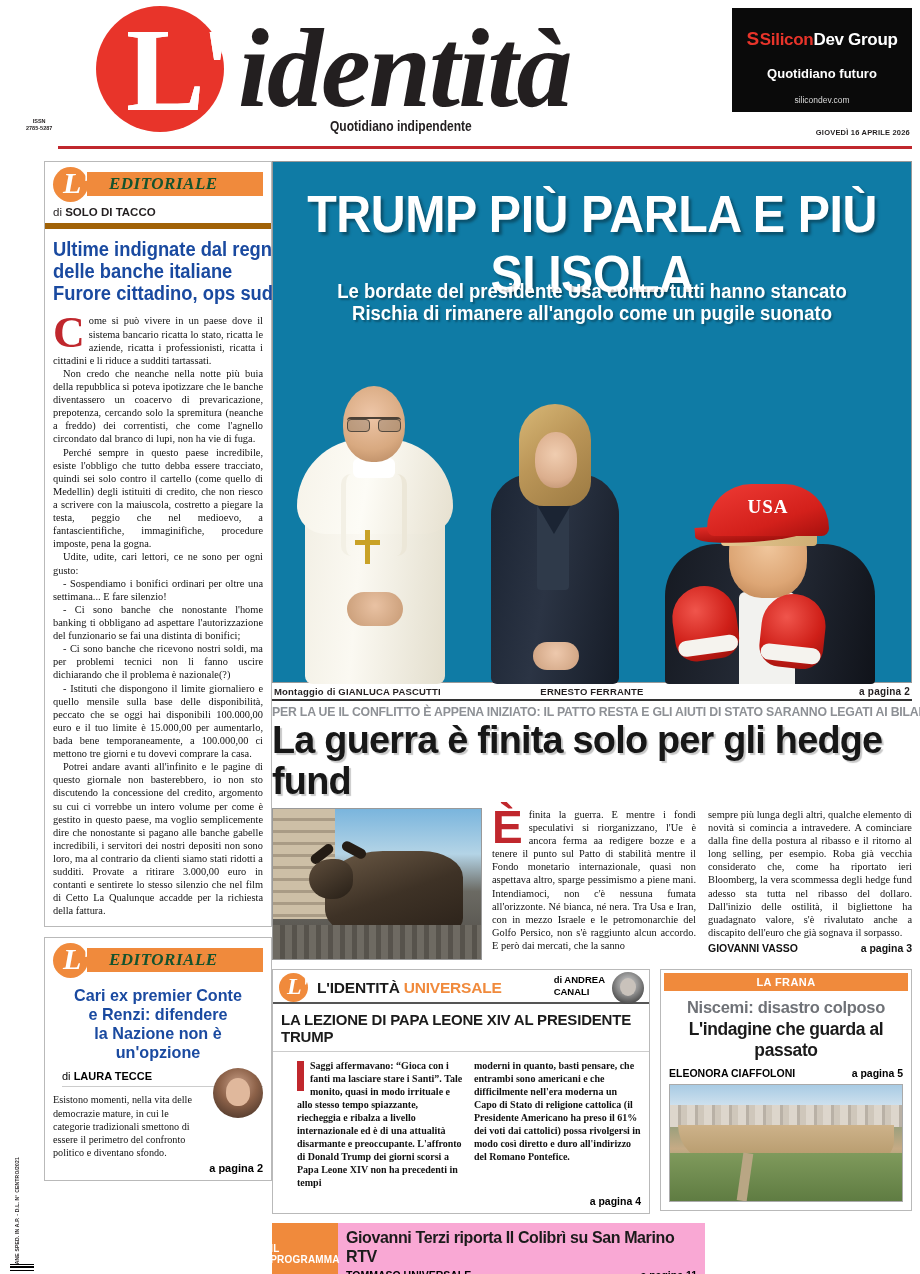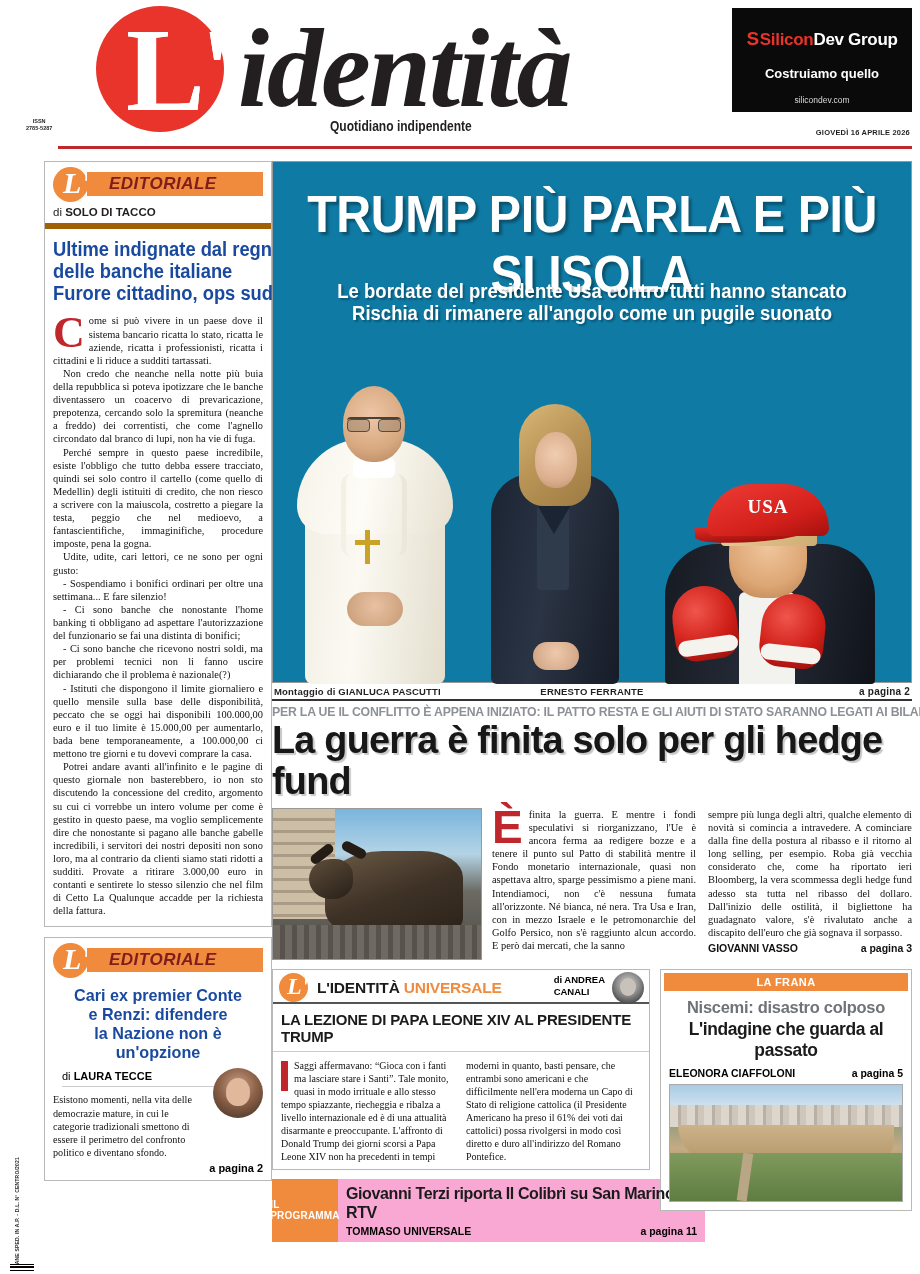--- a/index.html
+++ b/index.html
@@ -74,22 +74,22 @@
   }
   .ed-L {
     position:absolute; left:18px; top:6px; font-family:"Liberation Serif", serif;
     font-style:italic; font-weight:bold; font-size:30px; color:#fff; line-height:1;
   }
   .ed-banner {
     position:absolute; left:42px; top:10px; right:8px; height:24px;
     background:#f08a3c; display:flex; align-items:center; padding-left:22px;
   }
   .ed-banner span {
-    font-family:Liberation Sans, sans-serif; font-style:italic; font-weight:bold;
-    font-size:17px; color:#7f1d1d; letter-spacing:0.5px;
+    font-family:Liberation Serif, serif; font-style:italic; font-weight:bold;
+    font-size:17px; color:#14532d; letter-spacing:0.5px;
   }
   .ed-byline {
     border-bottom:6px solid #a16207; padding:2px 8px 5px 8px;
     font-size:11.5px; color:#231f20;
   }
   .ed-byline b { font-weight:bold; }
   .ed-title {
     padding:10px 8px 6px 8px;
     font-family:"Liberation Sans", sans-serif;
     font-weight:bold; font-size:19.5px; line-height:1.12;
@@ -362,21 +362,21 @@
   .uni-avatar{
     position:absolute; right:5px; top:2px; width:32px; height:32px; border-radius:50%;
     background: radial-gradient(circle at 50% 38%, #d8d8d8 0%, #8b8b8b 45%, #1d1d1d 100%);
   }
   .uni-avatar::after{ content:""; position:absolute; left:8px; top:6px; width:16px; height:18px;
     border-radius:50%; background:#c9c2bb; }
   .uni-kicker{
     padding:7px 8px 6px 8px; font-weight:bold; font-size:15px; color:#1b1b1b;
     border-bottom:1px solid #ccc; letter-spacing:-0.2px;
   }
-  .uni-body{ display:flex; gap:10px; padding:7px 8px 6px 8px; }
+  .uni-body{ display:flex; gap:10px; padding:7px 8px 6px 24px;font-weight:bold; }
   .uni-colA,.uni-colB{ flex:1; font-family:"Liberation Serif",serif; font-size:10px; line-height:1.3; color:#111;}
   .uni-bar{ float:left; width:7px; height:30px; background:#c0272d; margin:2px 6px 0 0; }
   .uni-page{ text-align:right; font-weight:bold; font-size:10.5px; padding:0 8px 6px 8px; font-family:"Liberation Sans",sans-serif;}
 
   .frana-box { border:1px solid #b9b9b9; background:#fff; }
   .frana-label { background:#f08a3c; color:#fff; text-align:center;
     font-weight:bold; font-size:11px; padding:3px 0; letter-spacing:0.4px; margin:3px 3px 0 3px;}
   .frana-t1{ padding:7px 8px 0 8px; text-align:center; font-weight:bold; font-size:17px; color:#6f7277;
     letter-spacing:-0.3px; transform: scaleX(0.97);}
   .frana-t2{ padding:1px 8px 4px 8px; text-align:center; font-weight:bold; font-size:18px; color:#1b1b1b;
@@ -420,21 +420,21 @@
     <div class="tagline">Quotidiano indipendente</div>
     <div class="issn">
       <div>ISSN</div>
       <div>2785-5287</div>
     </div>
 
     <div class="ad-box">
       <div class="ad-logo-row">
         <span class="ad-s">S</span><span class="ad-silicon">Silicon</span><span class="ad-dev">Dev Group</span>
       </div>
-      <div class="ad-tag">Costruiamo quello</div>
+      <div class="ad-tag">Quotidiano futuro</div>
       <div class="ad-url">silicondev.com</div>
     </div>
 
     <div class="date-line">GIOVEDÌ 16 APRILE 2026</div>
     <div class="rule-red"></div>
   </div>
 
   <div class="body-grid">
 
     <div class="poste-vert">POSTE ITALIANE SPED. IN A.P. - D.L. N° CENTRO/2021</div>
@@ -590,20 +590,21 @@
             </div>
             <div class="uni-kicker">LA LEZIONE DI PAPA LEONE XIV AL PRESIDENTE TRUMP</div>
             <div class="uni-body">
               <div class="uni-colA">
                 <span class="uni-bar"></span><span>Saggi affermavano: “Gioca con i fanti ma lasciare stare i Santi”. Tale monito, quasi in modo irrituale e allo stesso tempo spiazzante, riecheggia e ribalza a livello internazionale ed è di una attualità disarmante e preoccupante. L'affronto di Donald Trump dei giorni scorsi a Papa Leone XIV non ha precedenti in tempi</span>
               </div>
               <div class="uni-colB">
                 <span>moderni in quanto, basti pensare, che entrambi sono americani e che difficilmente nell'era moderna un Capo di Stato di religione cattolica (il Presidente Americano ha preso il 61% dei voti dai cattolici) possa rivolgersi in modo così diretto e duro all'indirizzo del Romano Pontefice.</span>
               </div>
             </div>
+            <div class="uni-page">a pagina 4</div>
           </div>
 
           <div class="prog-bar">
             <div class="prog-label">IL PROGRAMMA</div>
             <div class="prog-main">
               <div class="prog-title">Giovanni Terzi riporta Il Colibrì su San Marino RTV</div>
               <div class="prog-row">
                 <span>TOMMASO UNIVERSALE</span>
                 <span>a pagina 11</span>
               </div>

